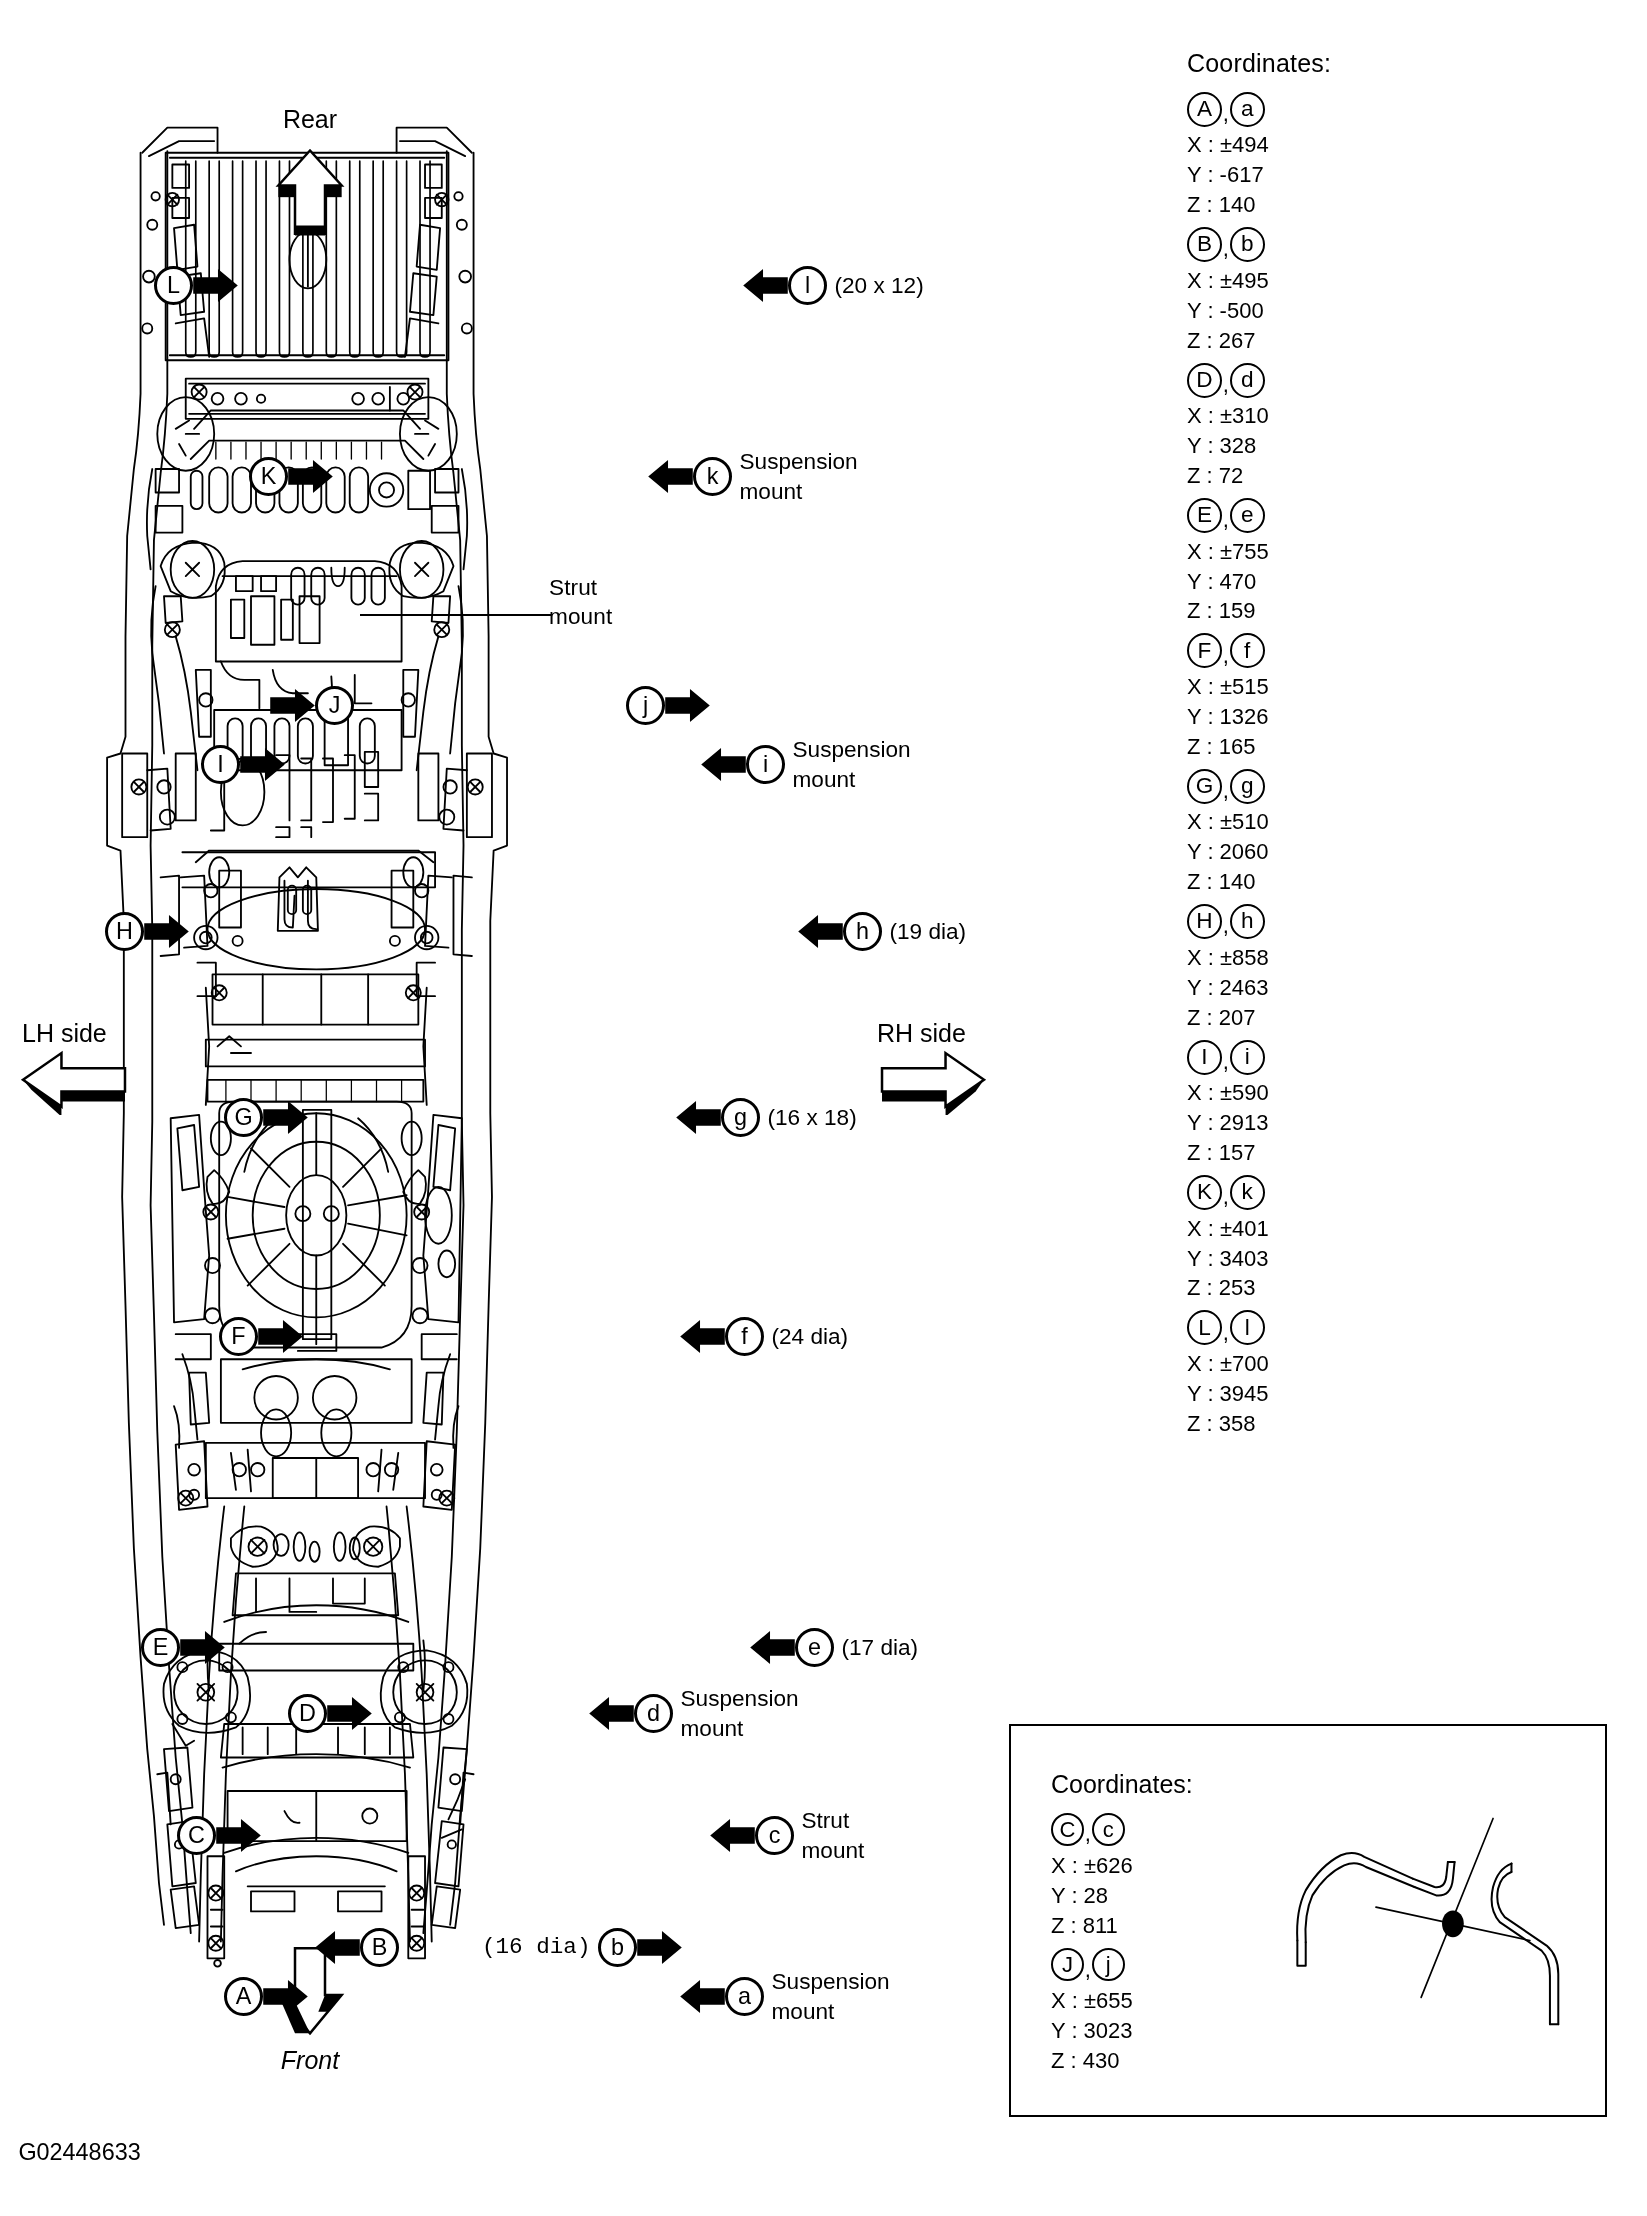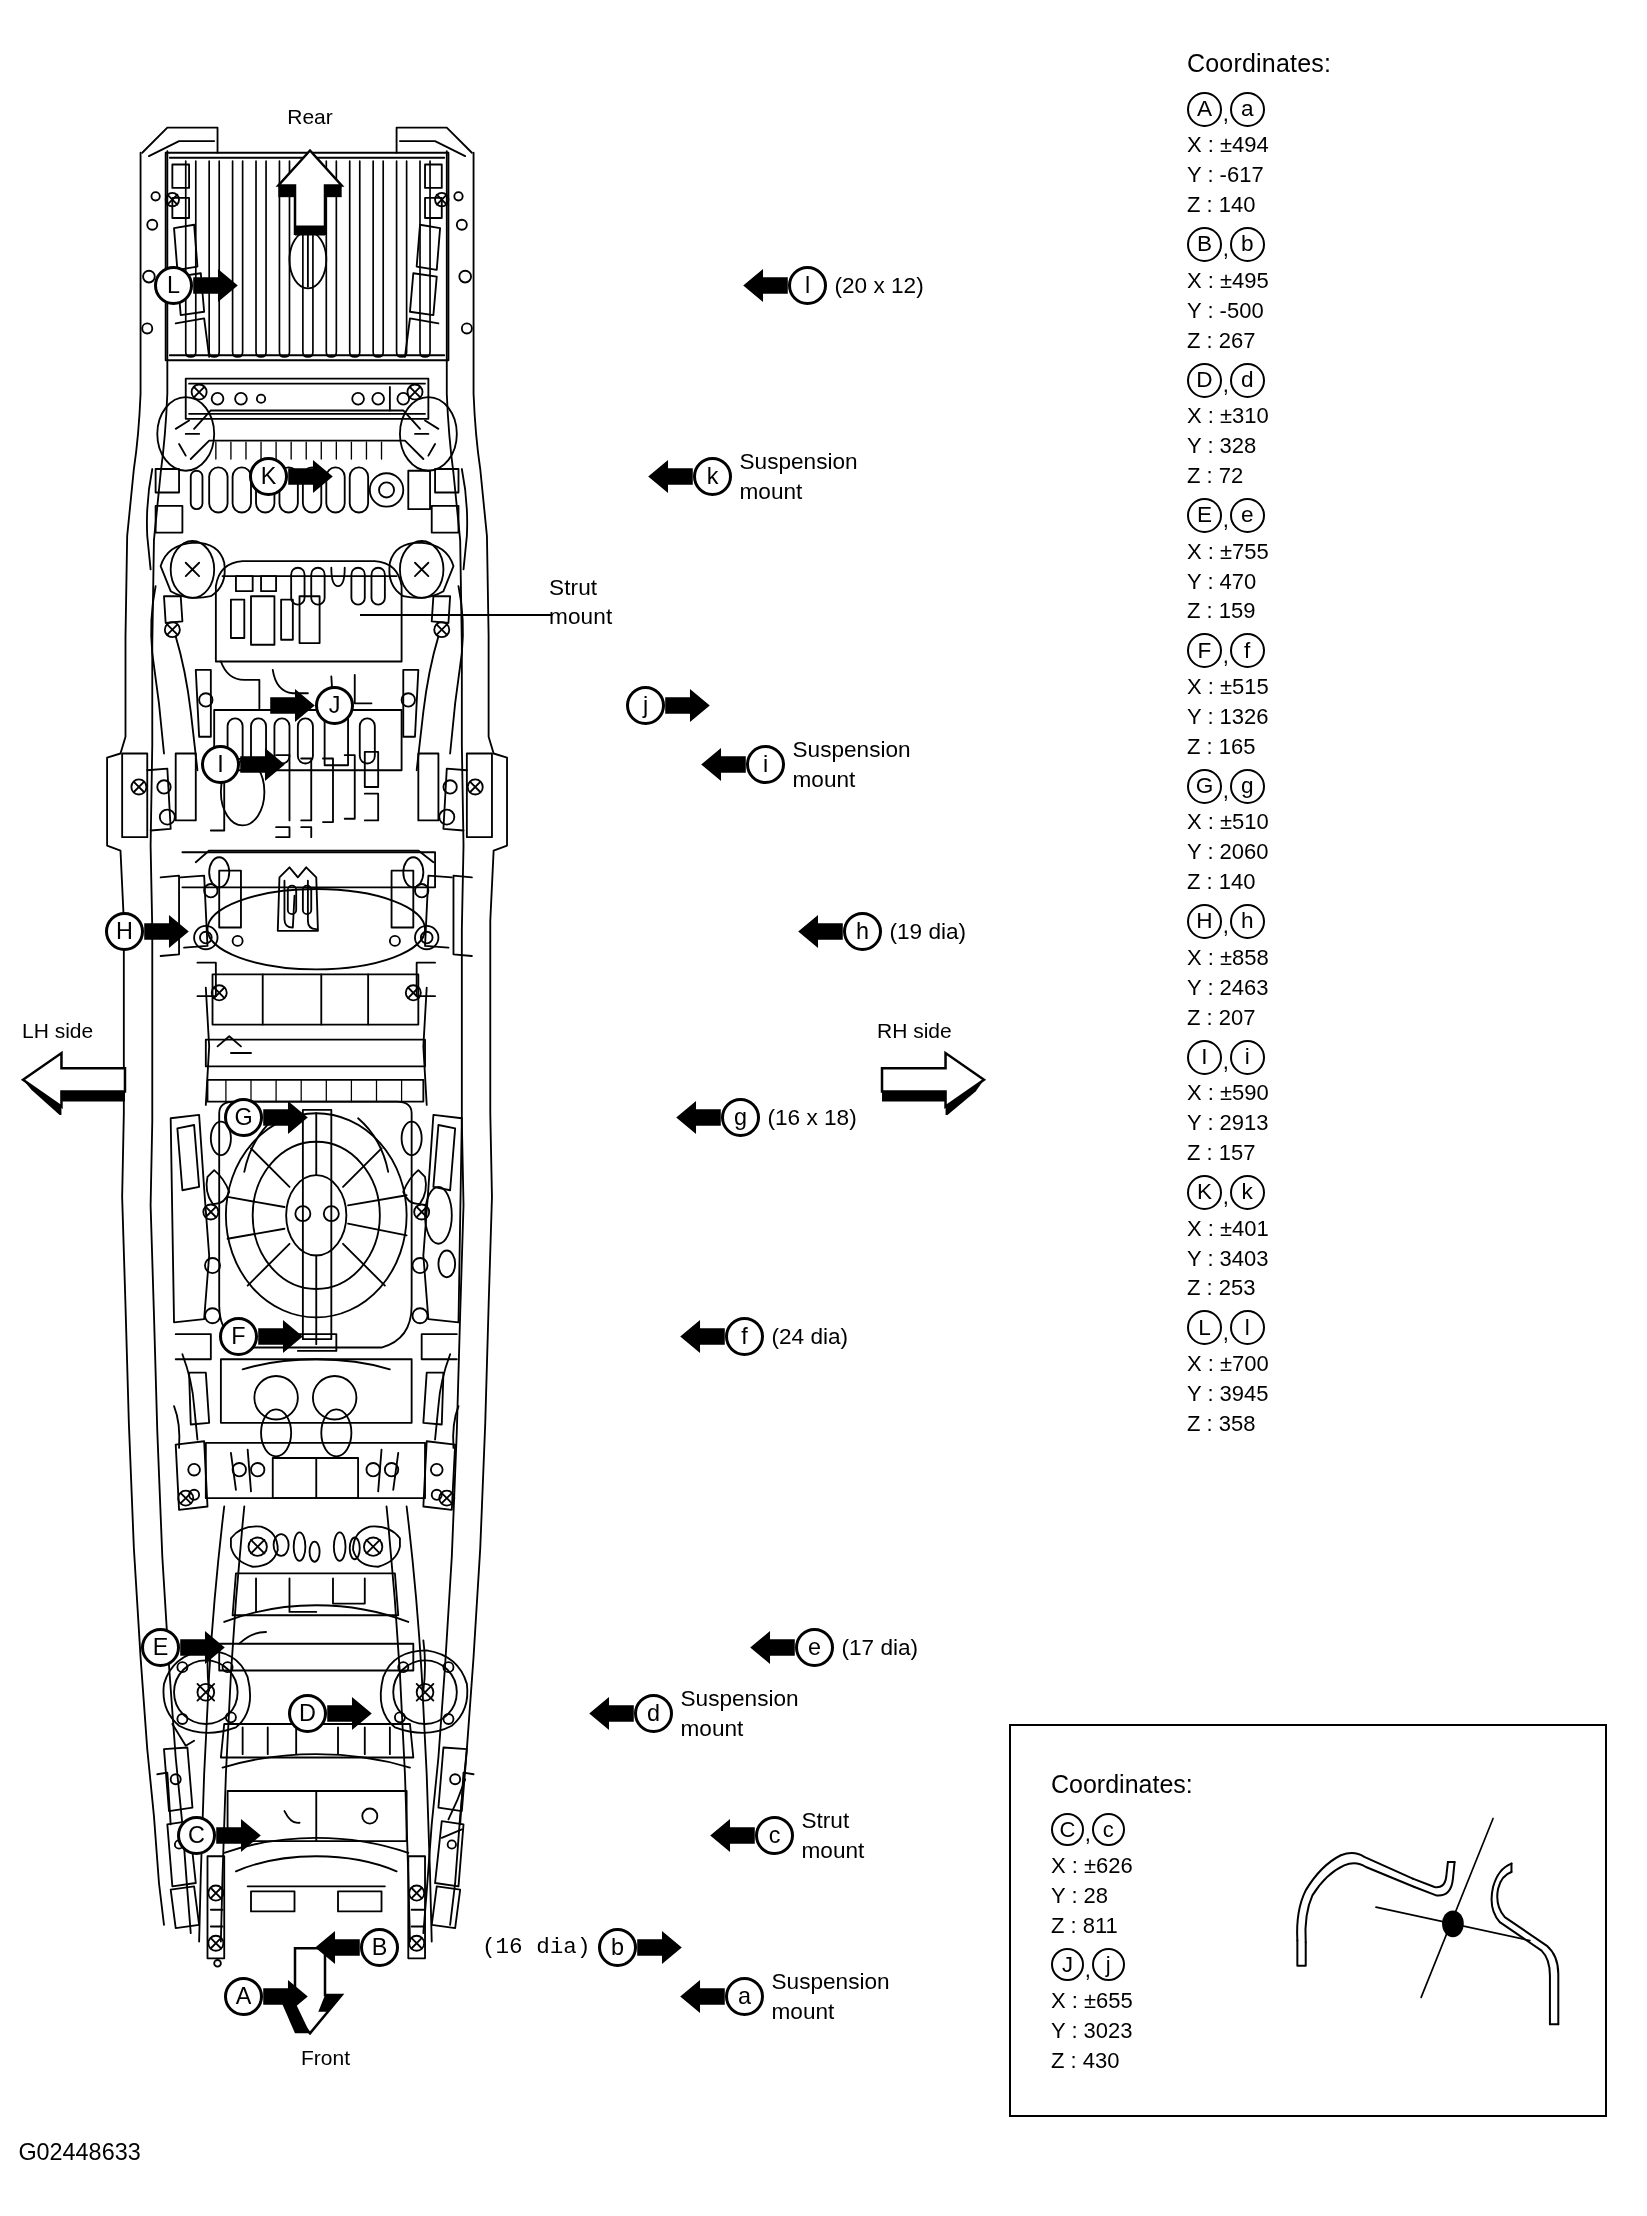--- a/index.html
+++ b/index.html
@@ -66,21 +66,21 @@
     width:45px;height:33px;flex:0 0 auto;position:relative;
   }
   .arrow-r svg,.arrow-l svg{display:block;}
   .mlabel{
     font-size:22.6px; line-height:1.3; white-space:pre; margin-left:7.5px;
   }
   .mlabel.left{margin-left:0;margin-right:7.5px;text-align:right;font-family:Liberation Mono, monospace;}
 
   
   .diropt{position:absolute;}
-  .dirlabel{position:absolute;font-size:21px;white-space:nowrap;}
+  .dirlabel{position:absolute;font-size:25px;white-space:nowrap;}
 
   
   #figure-id{left:18.4px; top:2139px; font-size:23.4px;}
 
   
   #body-art{left:0;top:0;}
   
   .leader{position:absolute;background:#000;height:1.7px;}
 </style>
 </head>
@@ -522,21 +522,21 @@
   </div>
   <div class="abs dirlabel" style="left:270px;top:105px;width:80px;text-align:center;">Rear</div>
 
   <div class="abs diropt" style="left:270px;top:1943px;">
     <svg width="80" height="94" viewBox="0 0 96 112">
       <polygon points="48,108 86,62 66,62 66,6 30,6 30,62 10,62" fill="#fff" stroke="#000" stroke-width="3"></polygon>
       <polygon points="10,62 26,62 48,108 30,108" fill="#000"></polygon>
       <polygon points="66,62 86,62 70,82 58,82" fill="#000"></polygon>
     </svg>
   </div>
-  <div class="abs dirlabel" style="left:270px;top:2046px;width:80px;text-align:right;">Front</div>
+  <div class="abs dirlabel" style="left:270px;top:2046px;width:80px;text-align:center;font-style:italic;">Front</div>
 
   <div class="abs diropt" style="left:18.4px;top:1043px;">
     <svg width="112" height="72" viewBox="0 0 134 86">
       <polygon points="6,44 52,12 52,30 128,30 128,58 52,58 52,76" fill="#fff" stroke="#000" stroke-width="3"></polygon>
       <polygon points="6,44 52,76 52,88 16,56" fill="#000"></polygon>
       <polygon points="52,58 128,58 128,70 52,70" fill="#000"></polygon>
     </svg>
   </div>
   <div class="abs dirlabel" style="left:22px;top:1019px;">LH side</div>
 

